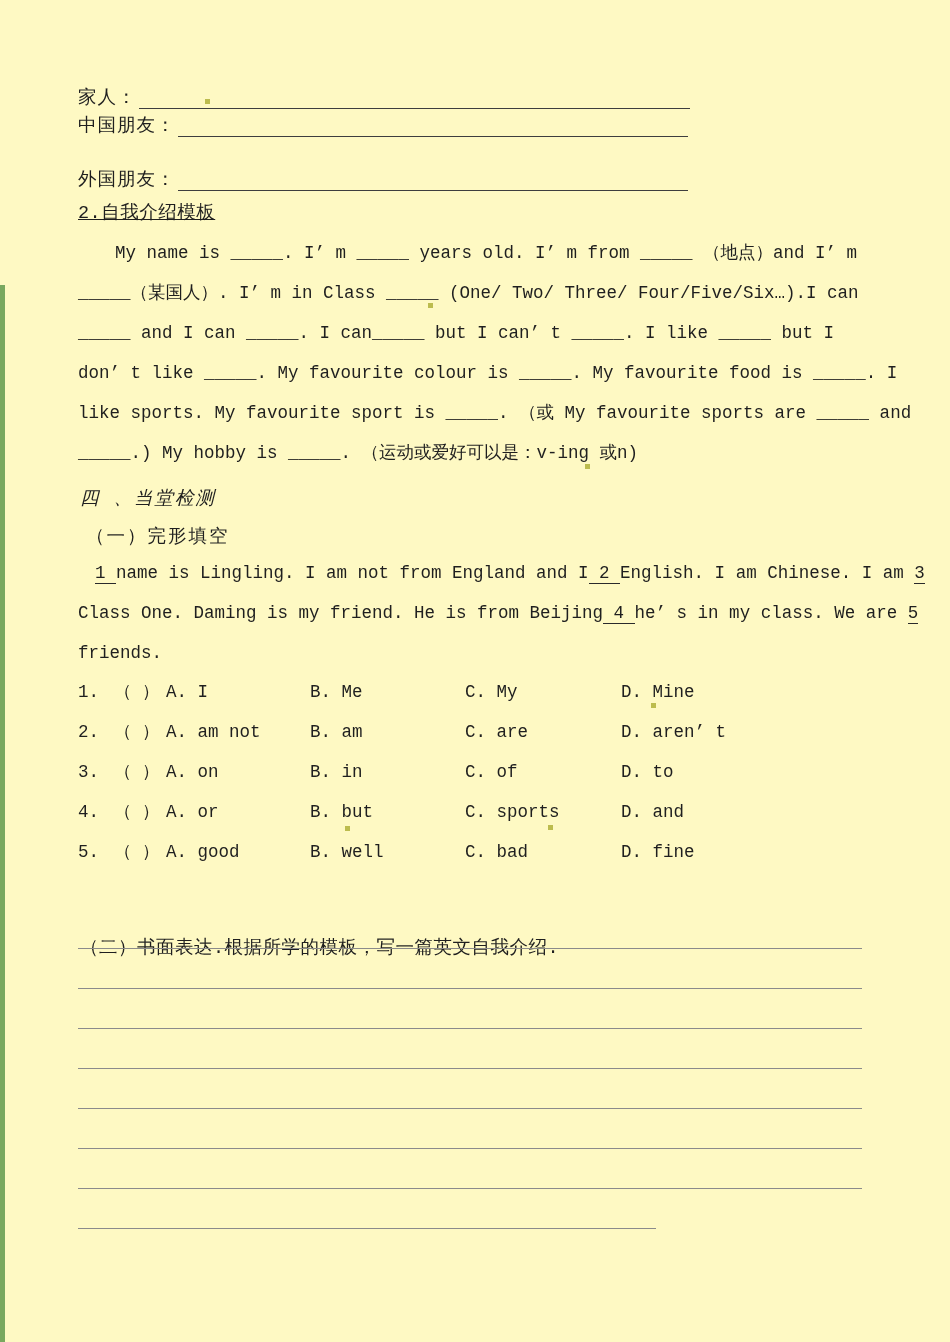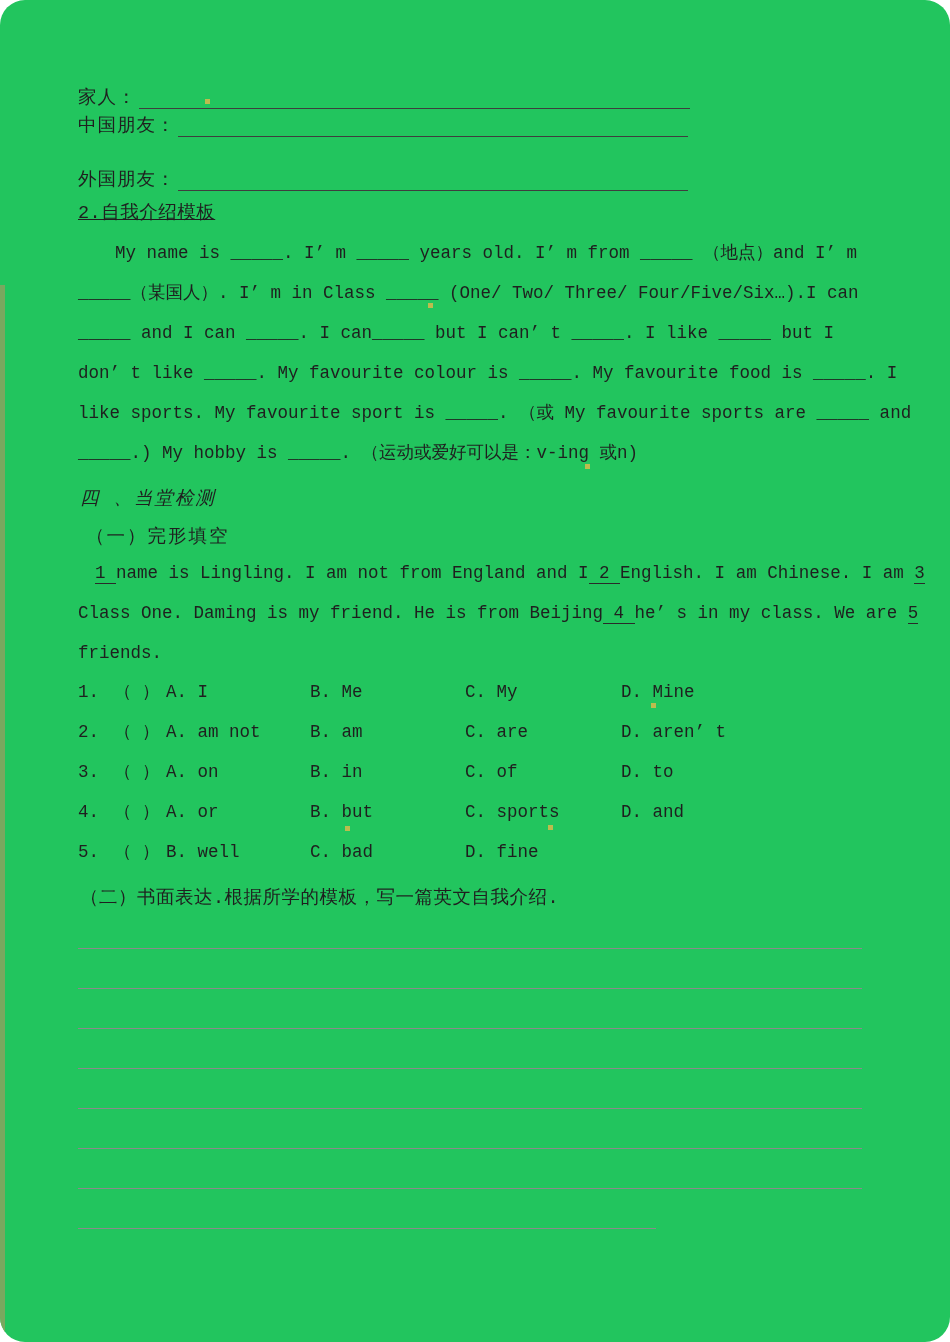--- a/index.html
+++ b/index.html
@@ -4,39 +4,39 @@
 <style>
   :root{
     --ink:#1f1f1f;
     --rule:#3e3e3e;
     --wline:#8b8b8b;
     --green:#79a85f;
     --dot:#bcbc4e;
   }
   html,body{margin:0;padding:0;background:#ffffff;}
   .page{
-    position:relative; width:950px; height:1342px; background:#22c55e;
+    position:relative; width:950px; height:1342px; background:#fef9c3;
     font-family:"Liberation Mono","DejaVu Sans Mono",monospace;
-    color:var(--ink); overflow:hidden;border-radius:25px;
+    color:var(--ink); overflow:hidden;
   }
   .accent-bar{position:absolute; left:0; top:285px; width:5px; height:1057px; background:var(--green);}
 
   
   .fillrow{position:absolute; left:78px; display:flex; align-items:flex-end; height:30px;}
   .fillrow .label{font-size:18.5px; line-height:30px; white-space:nowrap; letter-spacing:1px;}
   .fillrow .rule{flex:1; border-bottom:1.5px solid var(--rule); margin-bottom:5px; margin-left:2px;}
   .r1{top:84px;  width:612px;}
   .r2{top:112px; width:610px;}
   .r3{top:166px; width:610px;}
 
   .h{position:absolute; font-size:18.5px; line-height:26px; white-space:nowrap; letter-spacing:0.5px;}
   .h-template{top:201px; left:78px;text-decoration:underline;}
   .h-quiz{top:487px; left:80px; letter-spacing:2px;font-style:italic;}
   .h-part1{top:525px; left:86px; letter-spacing:2px;}
-  .h-part2{top:886px; left:80px;}
+  .h-part2{top:936px; left:80px;}
 
   .para{position:absolute; left:78px; font-size:17.5px;}
   .para-template{top:233px; width:800px;}
   .tline{height:40px; line-height:40px; white-space:nowrap;}
   .tline.indent{padding-left:37px;}
 
   .cloze{top:553px; width:800px;}
   .cline{height:40px; line-height:40px; white-space:nowrap;}
   .cline.first{padding-left:17px;}
   .useg{border-bottom:1.5px solid #2a2a2a;}
@@ -119,20 +119,21 @@
         <span>4.</span>
         <span>（ ）</span>
         <span>A. or</span>
         <span>B. but</span>
         <span>C. sports</span>
         <span>D. and</span>
       </div>
       <div class="qrow">
         <span>5.</span>
         <span>（ ）</span>
+        <span>A. good</span>
         <span>B. well</span>
         <span>C. bad</span>
         <span>D. fine</span>
       </div>
     </div>
 
   <div class="h h-part2">（二）书面表达.根据所学的模板，写一篇英文自我介绍.</div>
 
   <div class="wline wl1"></div>
   <div class="wline wl2"></div>

